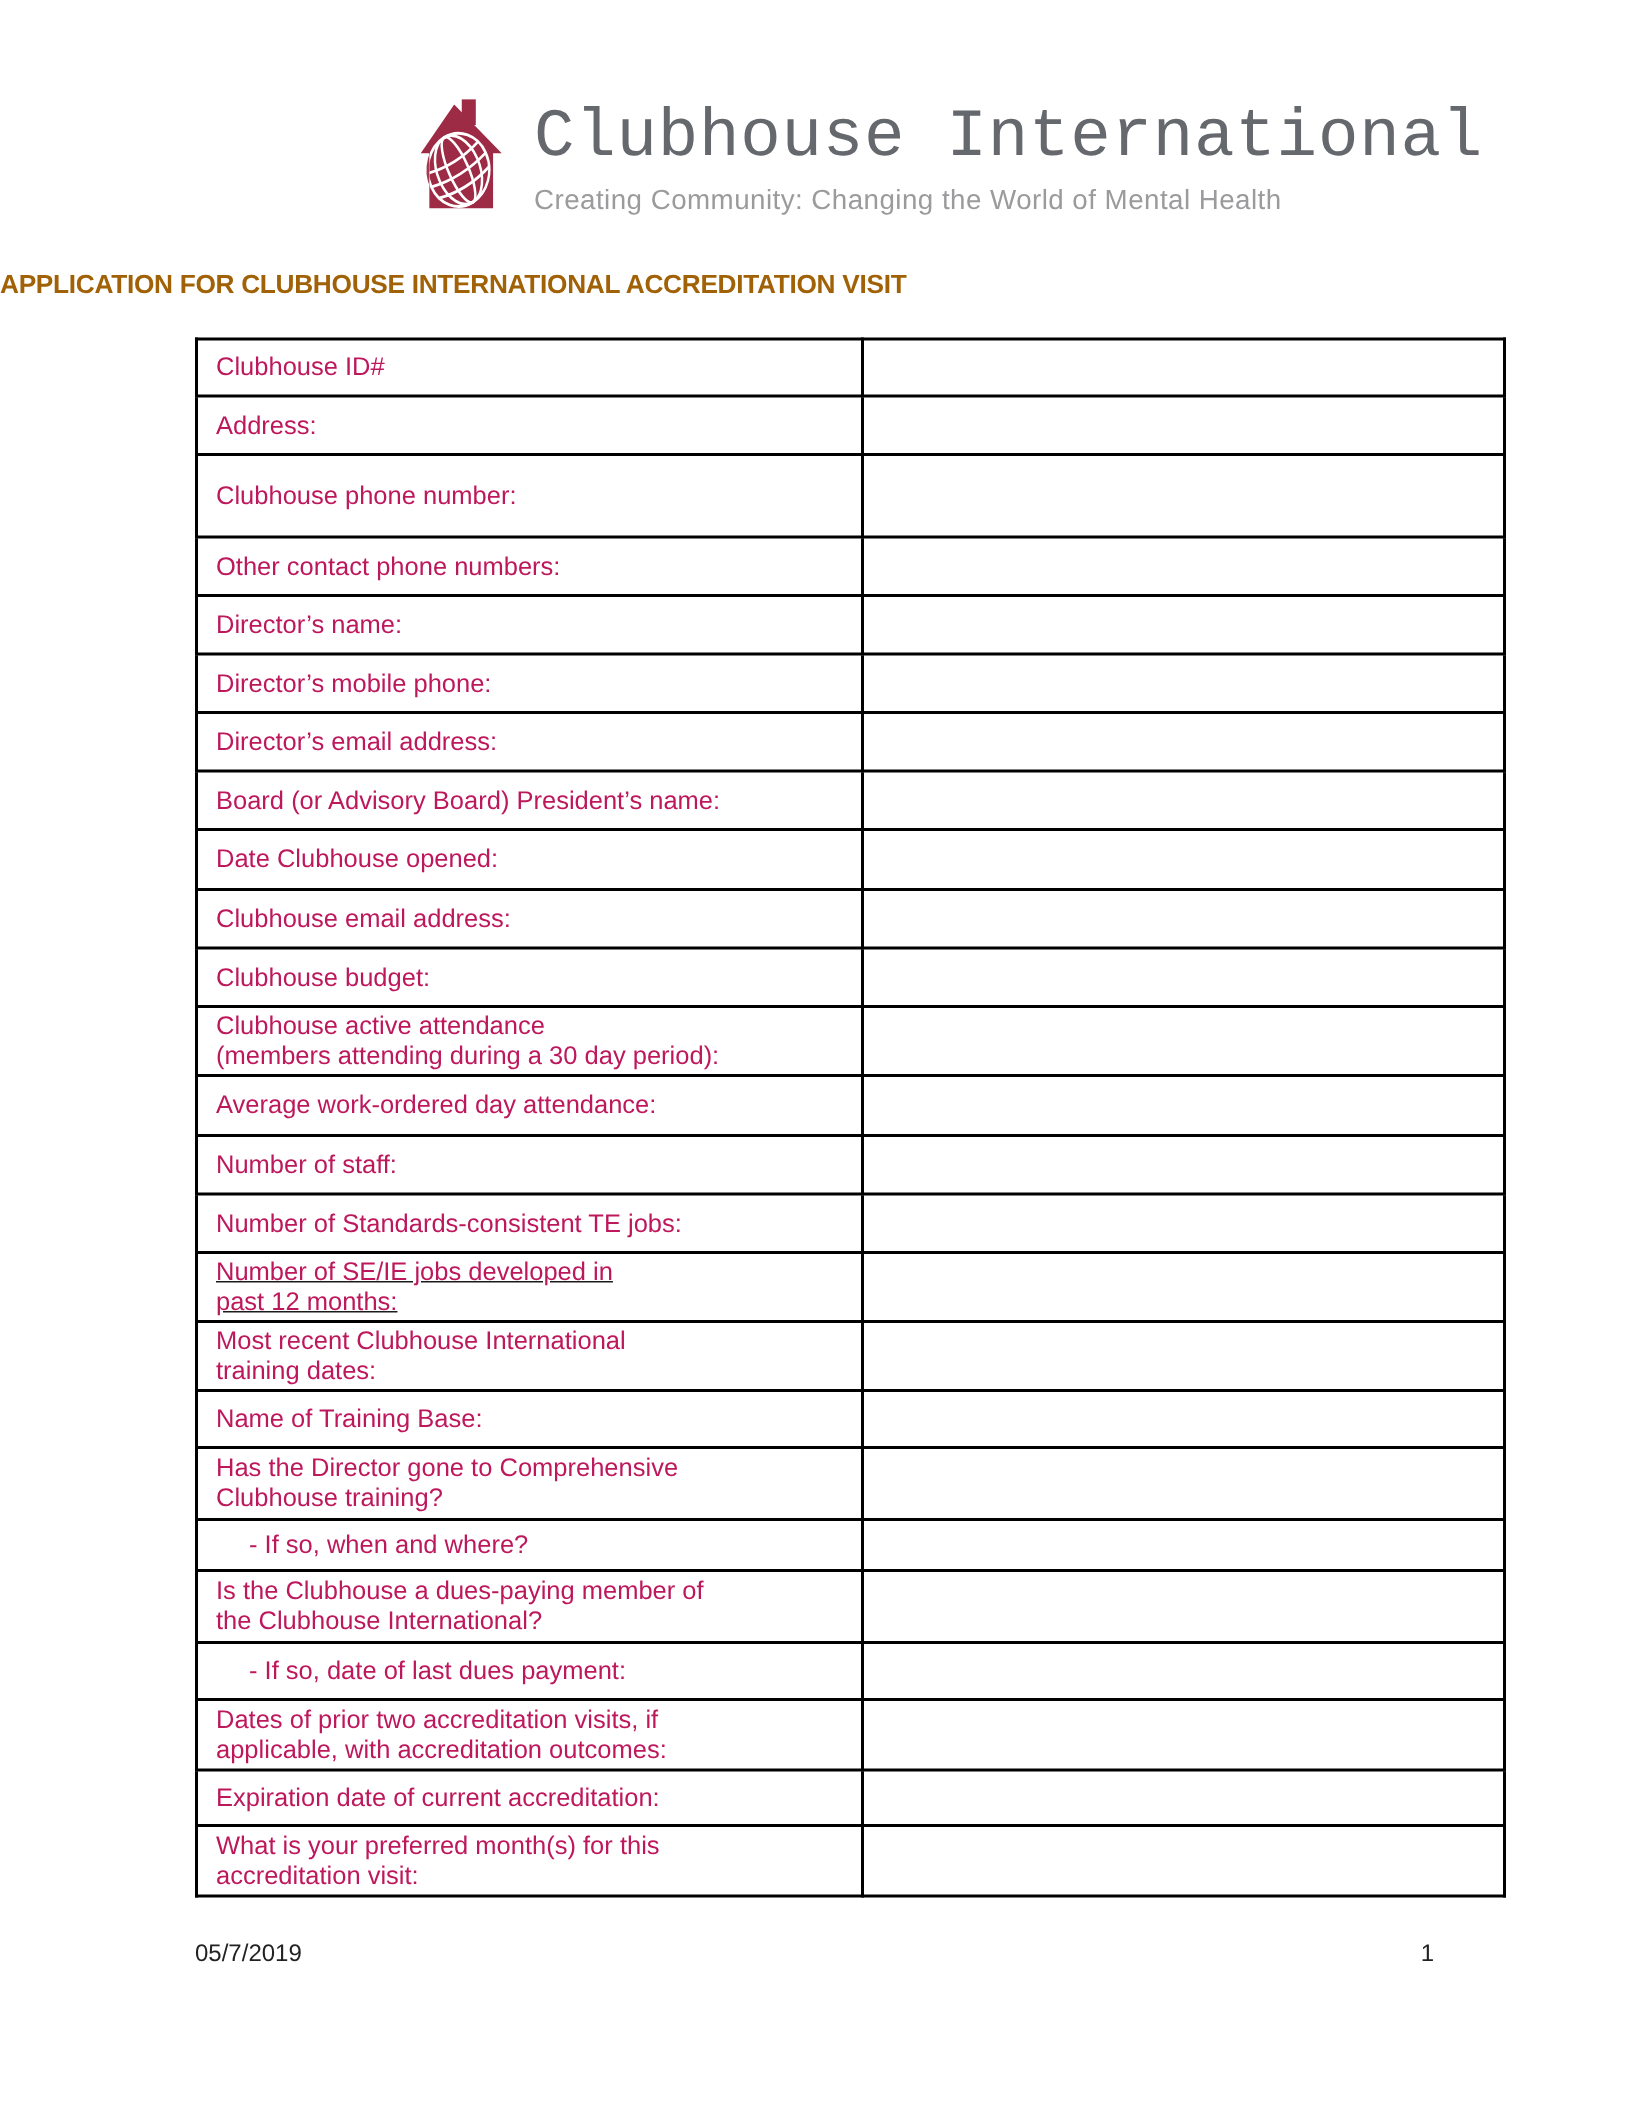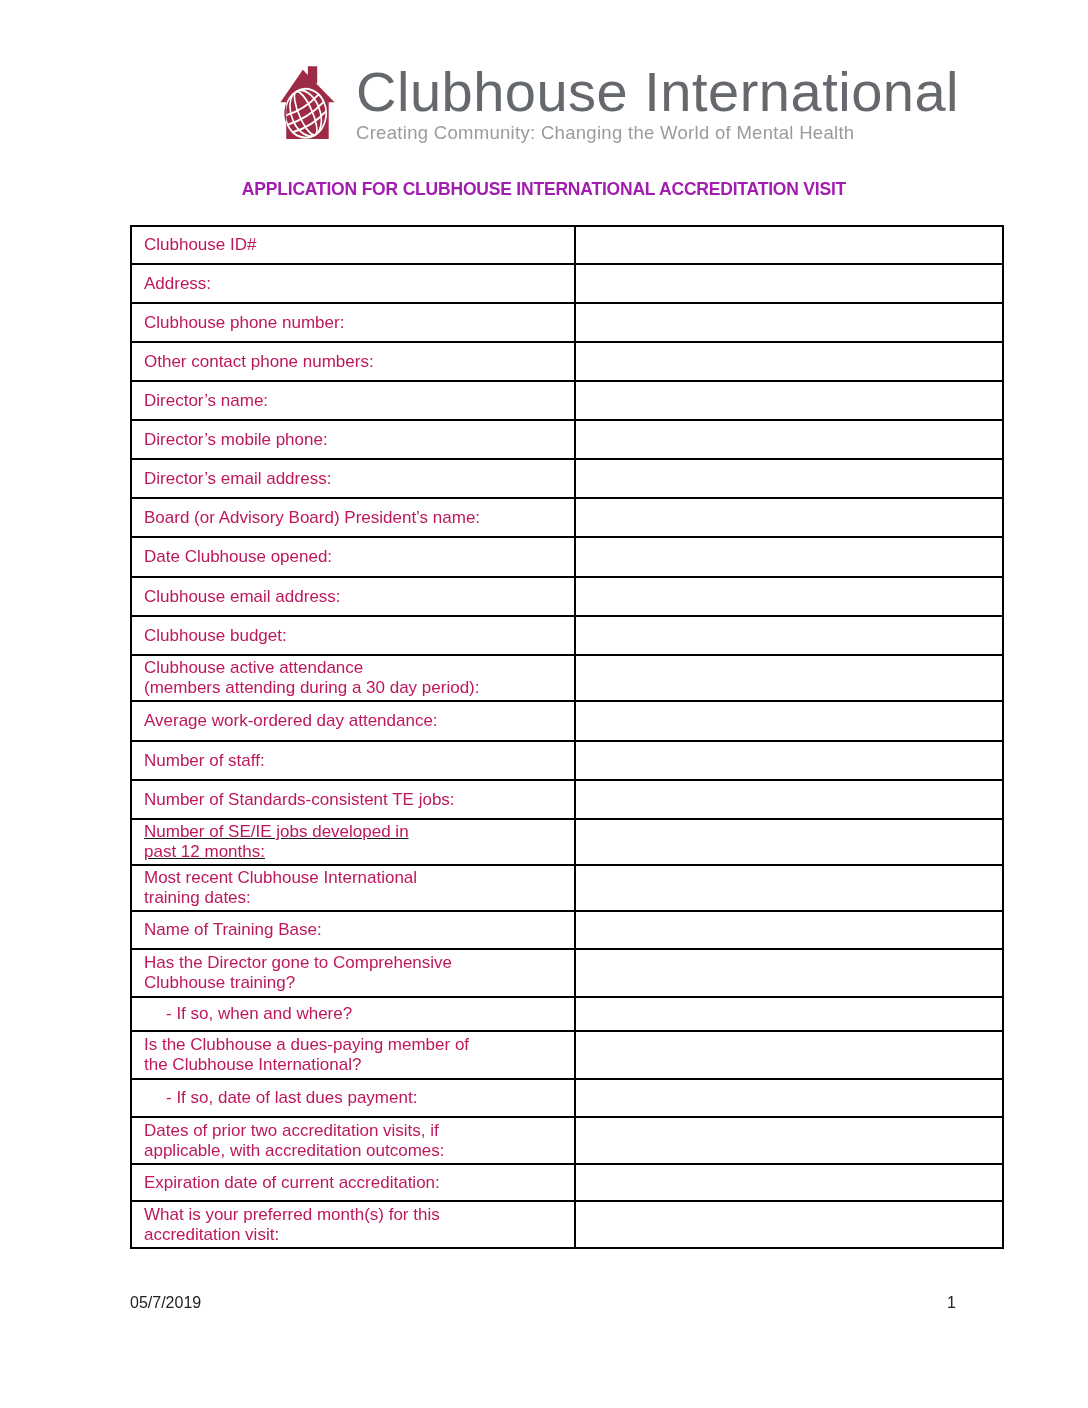--- a/index.html
+++ b/index.html
@@ -13,39 +13,39 @@
   }
 
   
   .logo-block{
     position:absolute;left:274px;top:56px;
     display:flex;align-items:flex-start;
   }
   .logo-svg{display:block;}
   .brand-text{margin-left:10px;margin-top:12px;}
   .brand-wordmark{
-    font-family:Liberation Sans, sans-serif;
-    font-size:56px;line-height:48px;
+    font-family:Liberation Mono, monospace;
+    font-size:45px;line-height:48px;
     color:#65686d;letter-spacing:0.5px;
     white-space:nowrap;
   }
   .brand-tagline{
     margin-top:6px;
     font-size:18.5px;line-height:22px;
     color:#9b9b9d;letter-spacing:0.3px;
     white-space:nowrap;
   }
 
   
   .page-title{
     position:absolute;top:179px;left:0;right:0;
-    text-align:center;
+    text-align:left;
     font-size:17.5px;font-weight:bold;
     letter-spacing:-0.2px;
-    color:#a21caf;
+    color:#a16207;
   }
 
   
   .app-table{
     position:absolute;left:130px;top:225px;
     width:874px;
     border-collapse:collapse;
     table-layout:fixed;
   }
   .app-table td{
@@ -119,21 +119,21 @@
 <table class="app-table">
   <tbody>
       <tr style="height: 38px;">
         <td class="label-cell">Clubhouse ID#</td>
         <td class="value-cell"></td>
       </tr>
       <tr style="height: 39px;">
         <td class="label-cell">Address:</td>
         <td class="value-cell"></td>
       </tr>
-      <tr style="height: 39px;">
+      <tr style="height: 55px;">
         <td class="label-cell">Clubhouse phone number:</td>
         <td class="value-cell"></td>
       </tr>
       <tr style="height: 39px;">
         <td class="label-cell">Other contact phone numbers:</td>
         <td class="value-cell"></td>
       </tr>
       <tr style="height: 39px;">
         <td class="label-cell">Director’s name:</td>
         <td class="value-cell"></td>

